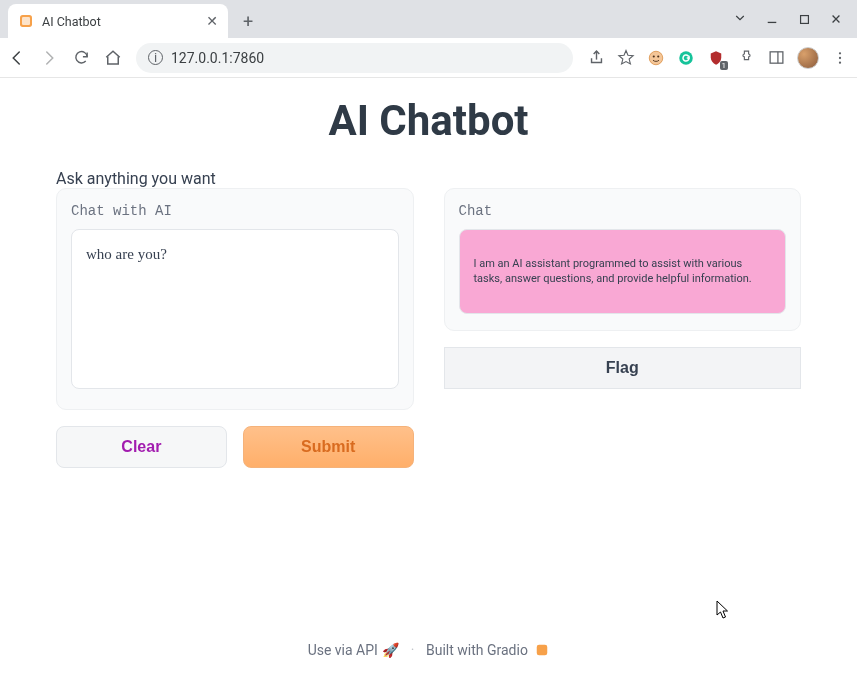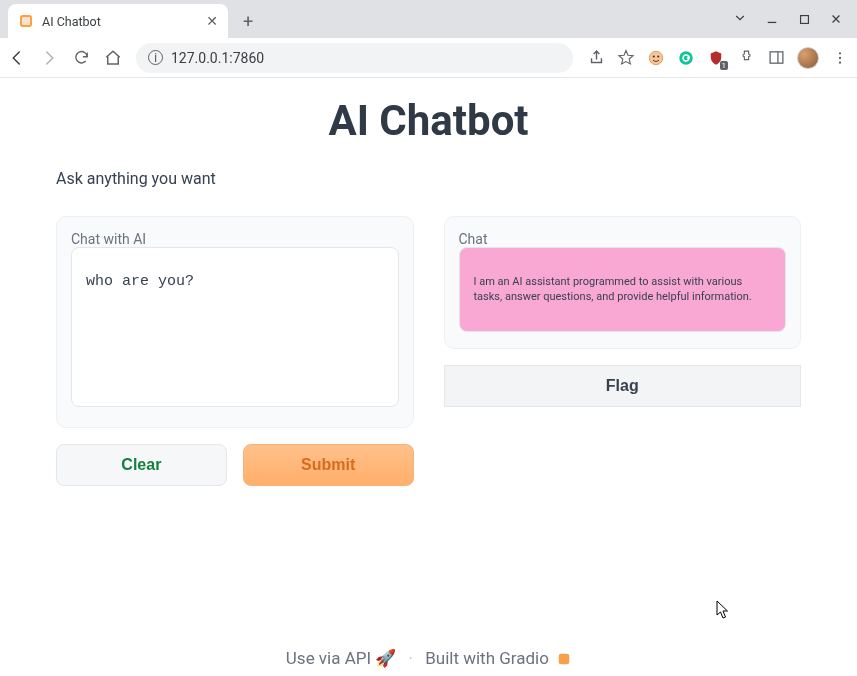--- a/index.html
+++ b/index.html
@@ -104,50 +104,51 @@
   h1.page-title {
     text-align:center;
     font-size:42px;
     font-weight:700;
     color:#2f3a46;
     margin-bottom: 24px;
   }
   .subtitle {
     font-size:16px;
     color:#374151;
-    margin-bottom: 28px;
   }
   .columns {
     display:flex;
     gap:30px;
     align-items:flex-start;
   }
   .col { flex:1; }
 
   .panel {
     background:#f9fafb;
     border:1px solid #eef0f2;
     border-radius:10px;
     padding:14px 14px 16px 14px;
   }
   .panel-label {
     font-size:14px;
     color:#6b7280;
+    margin-bottom:10px;
+    font-family:Liberation Mono, monospace;
   }
   .input-box {
     width:100%;
     height:160px;
     border:1px solid #e3e6ea;
     border-radius:8px;
     background:#ffffff;
-    padding:25px 14px;
+    padding:16px 14px;
     font-size:15px;
     color:#374151;
     resize:none;
-    font-family:Liberation Mono, monospace;
+    font-family:Liberation Serif, serif;
     outline:none;
   }
   .output-box {
     border:1px solid #e3e6ea;
     border-radius:8px;
     background:#f9a8d4;
     padding:26px 14px;
     font-size:11px;
     color:#374151;
     line-height:1.4;
@@ -157,45 +158,45 @@
   .btn {
     flex:1;
     height:42px;
     border-radius:8px;
     border:1px solid #e3e6ea;
     font-size:16px;
     font-weight:600;
     cursor:pointer;
     display:flex;align-items:center;justify-content:center;
   }
-  .btn-secondary { background:#f6f7f8; color:#15803d; }
+  .btn-secondary { background:#f6f7f8; color:#a21caf; }
   .btn-primary {
     background: linear-gradient(180deg,#ffc08a,#ffaf6a);
     color:#d96b1f;
     border:1px solid #f5b27a;
   }
   .btn-flag {
     width:100%;
     height:42px;
     border-radius:0;
     background:#f3f4f6;
     border:1px solid #e3e6ea;
     color:#374151;
     font-size:16px;
     font-weight:600;
     margin-top:16px;
     cursor:pointer;
   }
 
   .footer {
     position:absolute;
-    bottom:8px;
+    bottom:18px;
     left:0; right:0;
     text-align:center;
-    font-size:17px;
+    font-size:14px;
     color:#6b7280;
   }
   .footer a { color:#6b7280; text-decoration:none; }
   .footer .dot { margin:0 8px; color:#c0c4c9;}
   .footer .rocket, .footer .grad { margin-left:4px; }
 
   
   .cursor {
     position:absolute;
     left:716px; top:522px;

